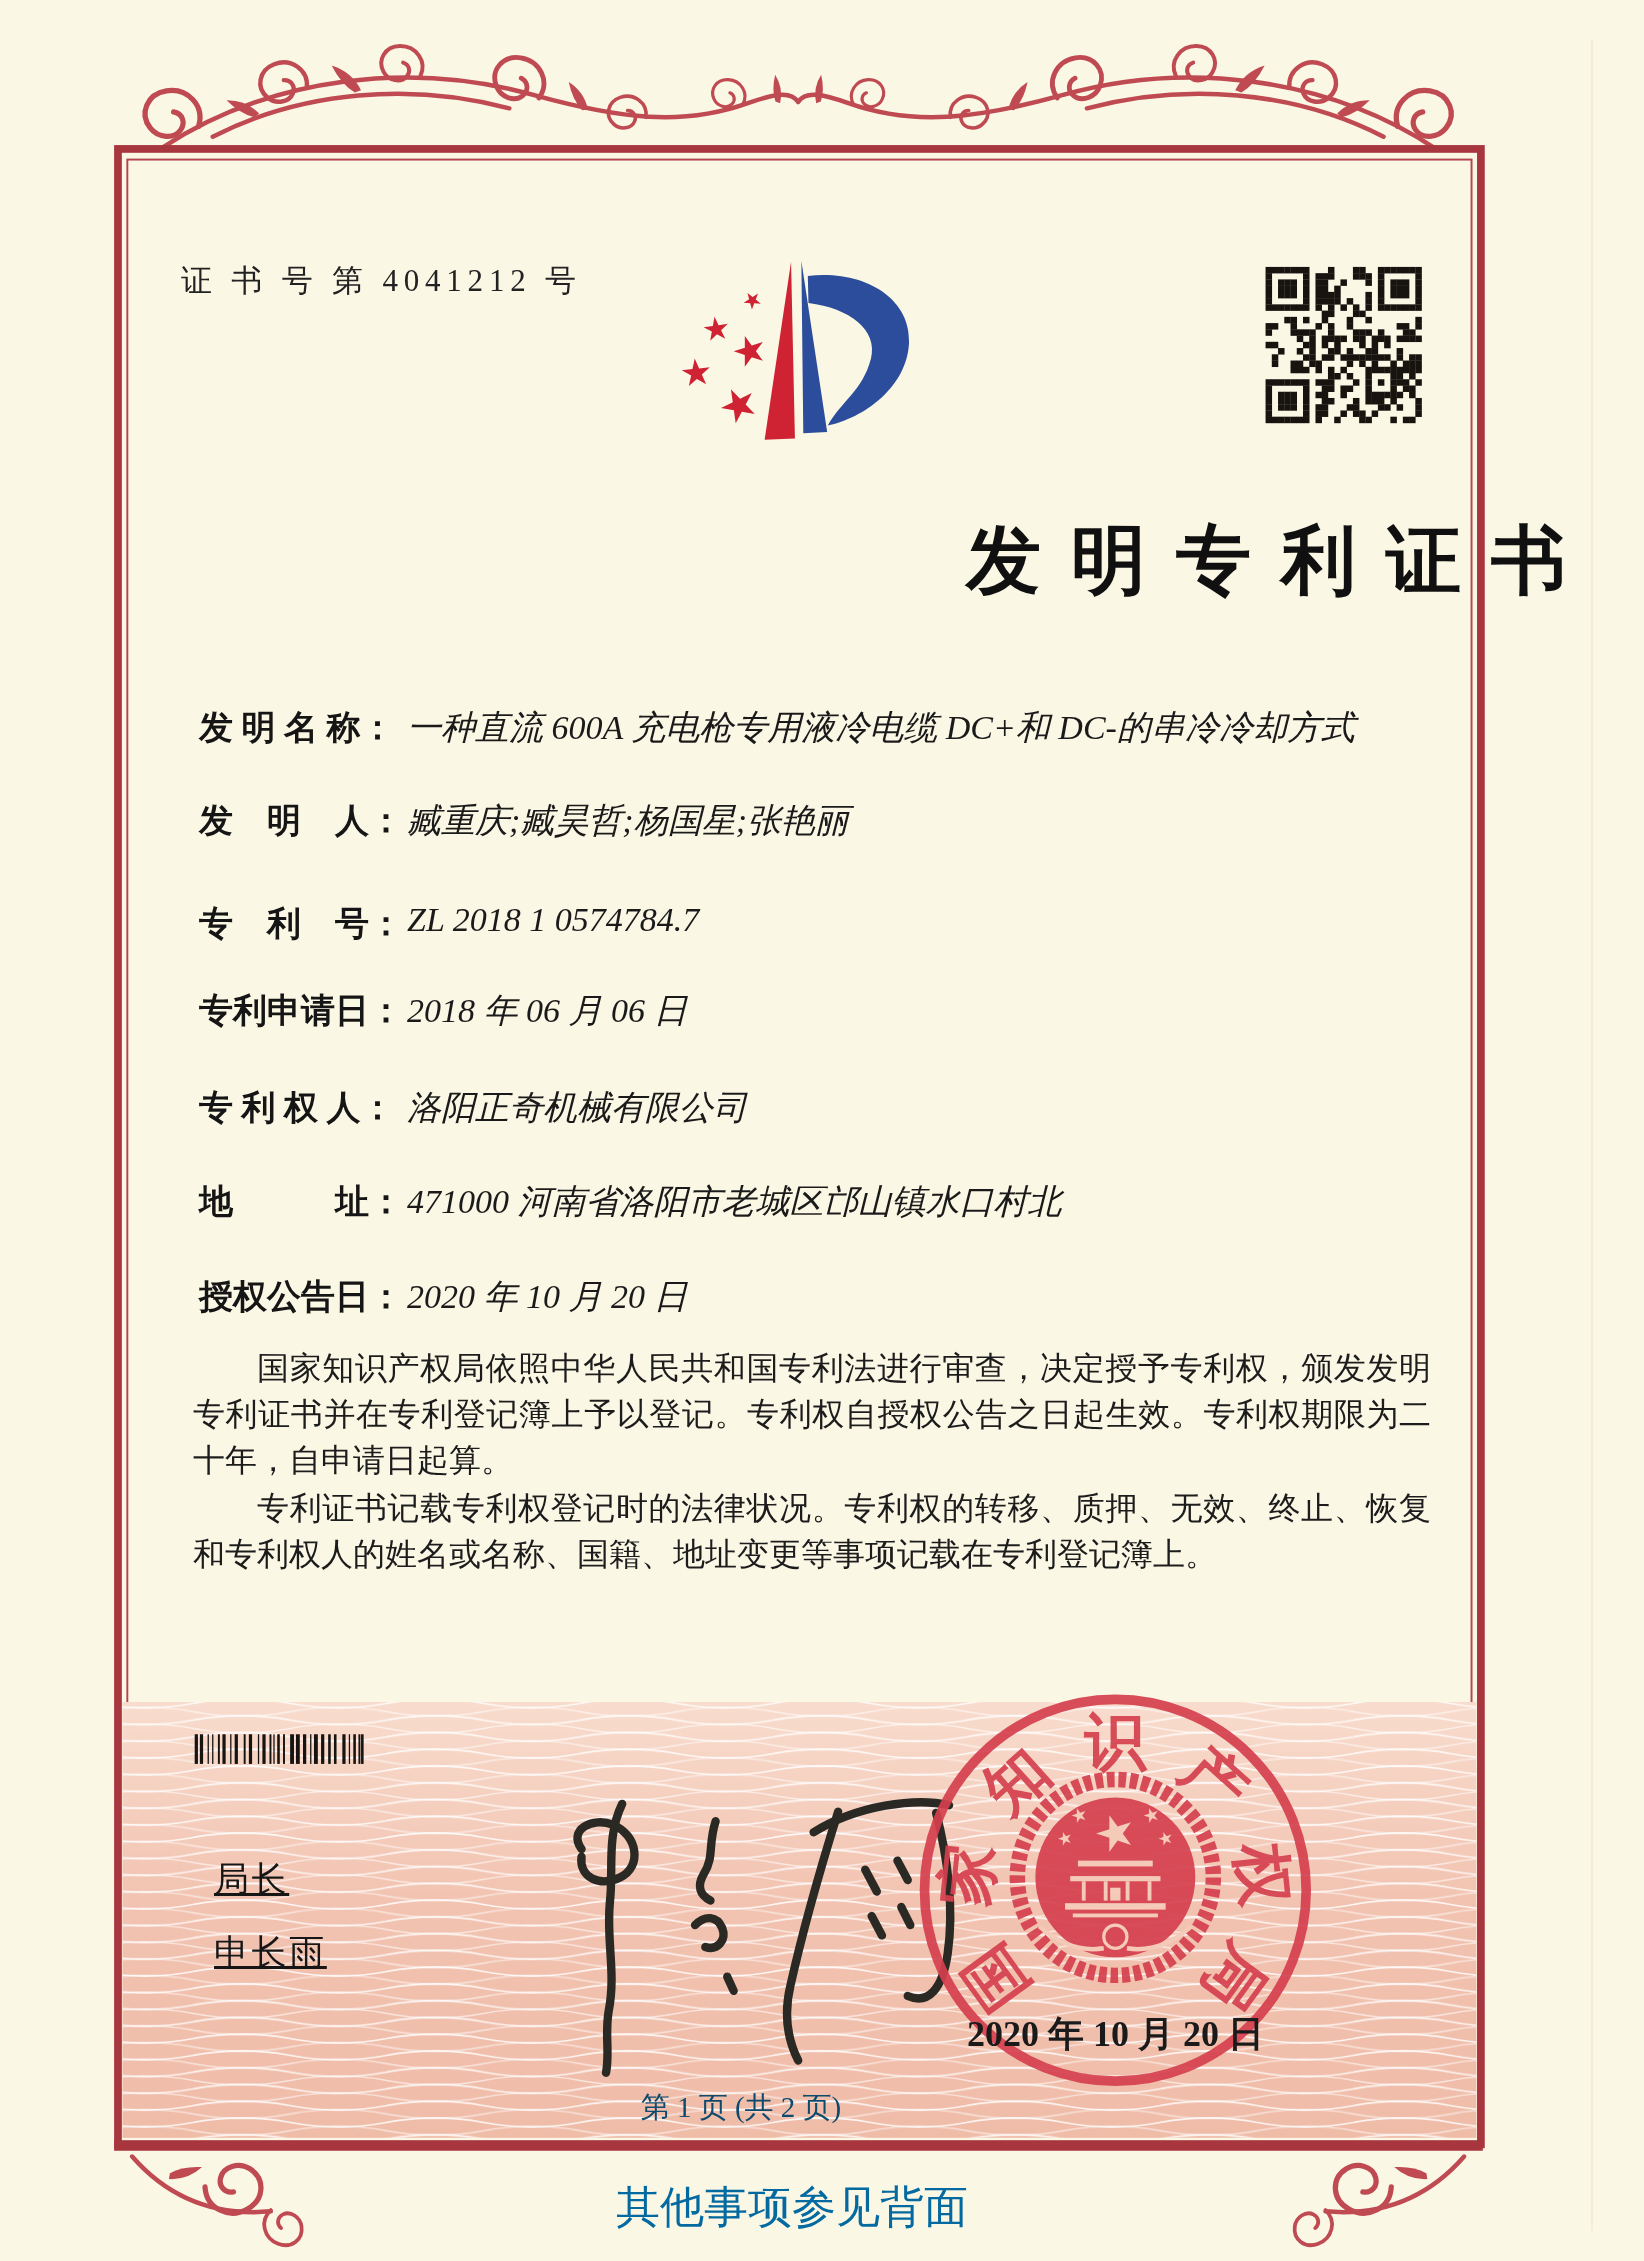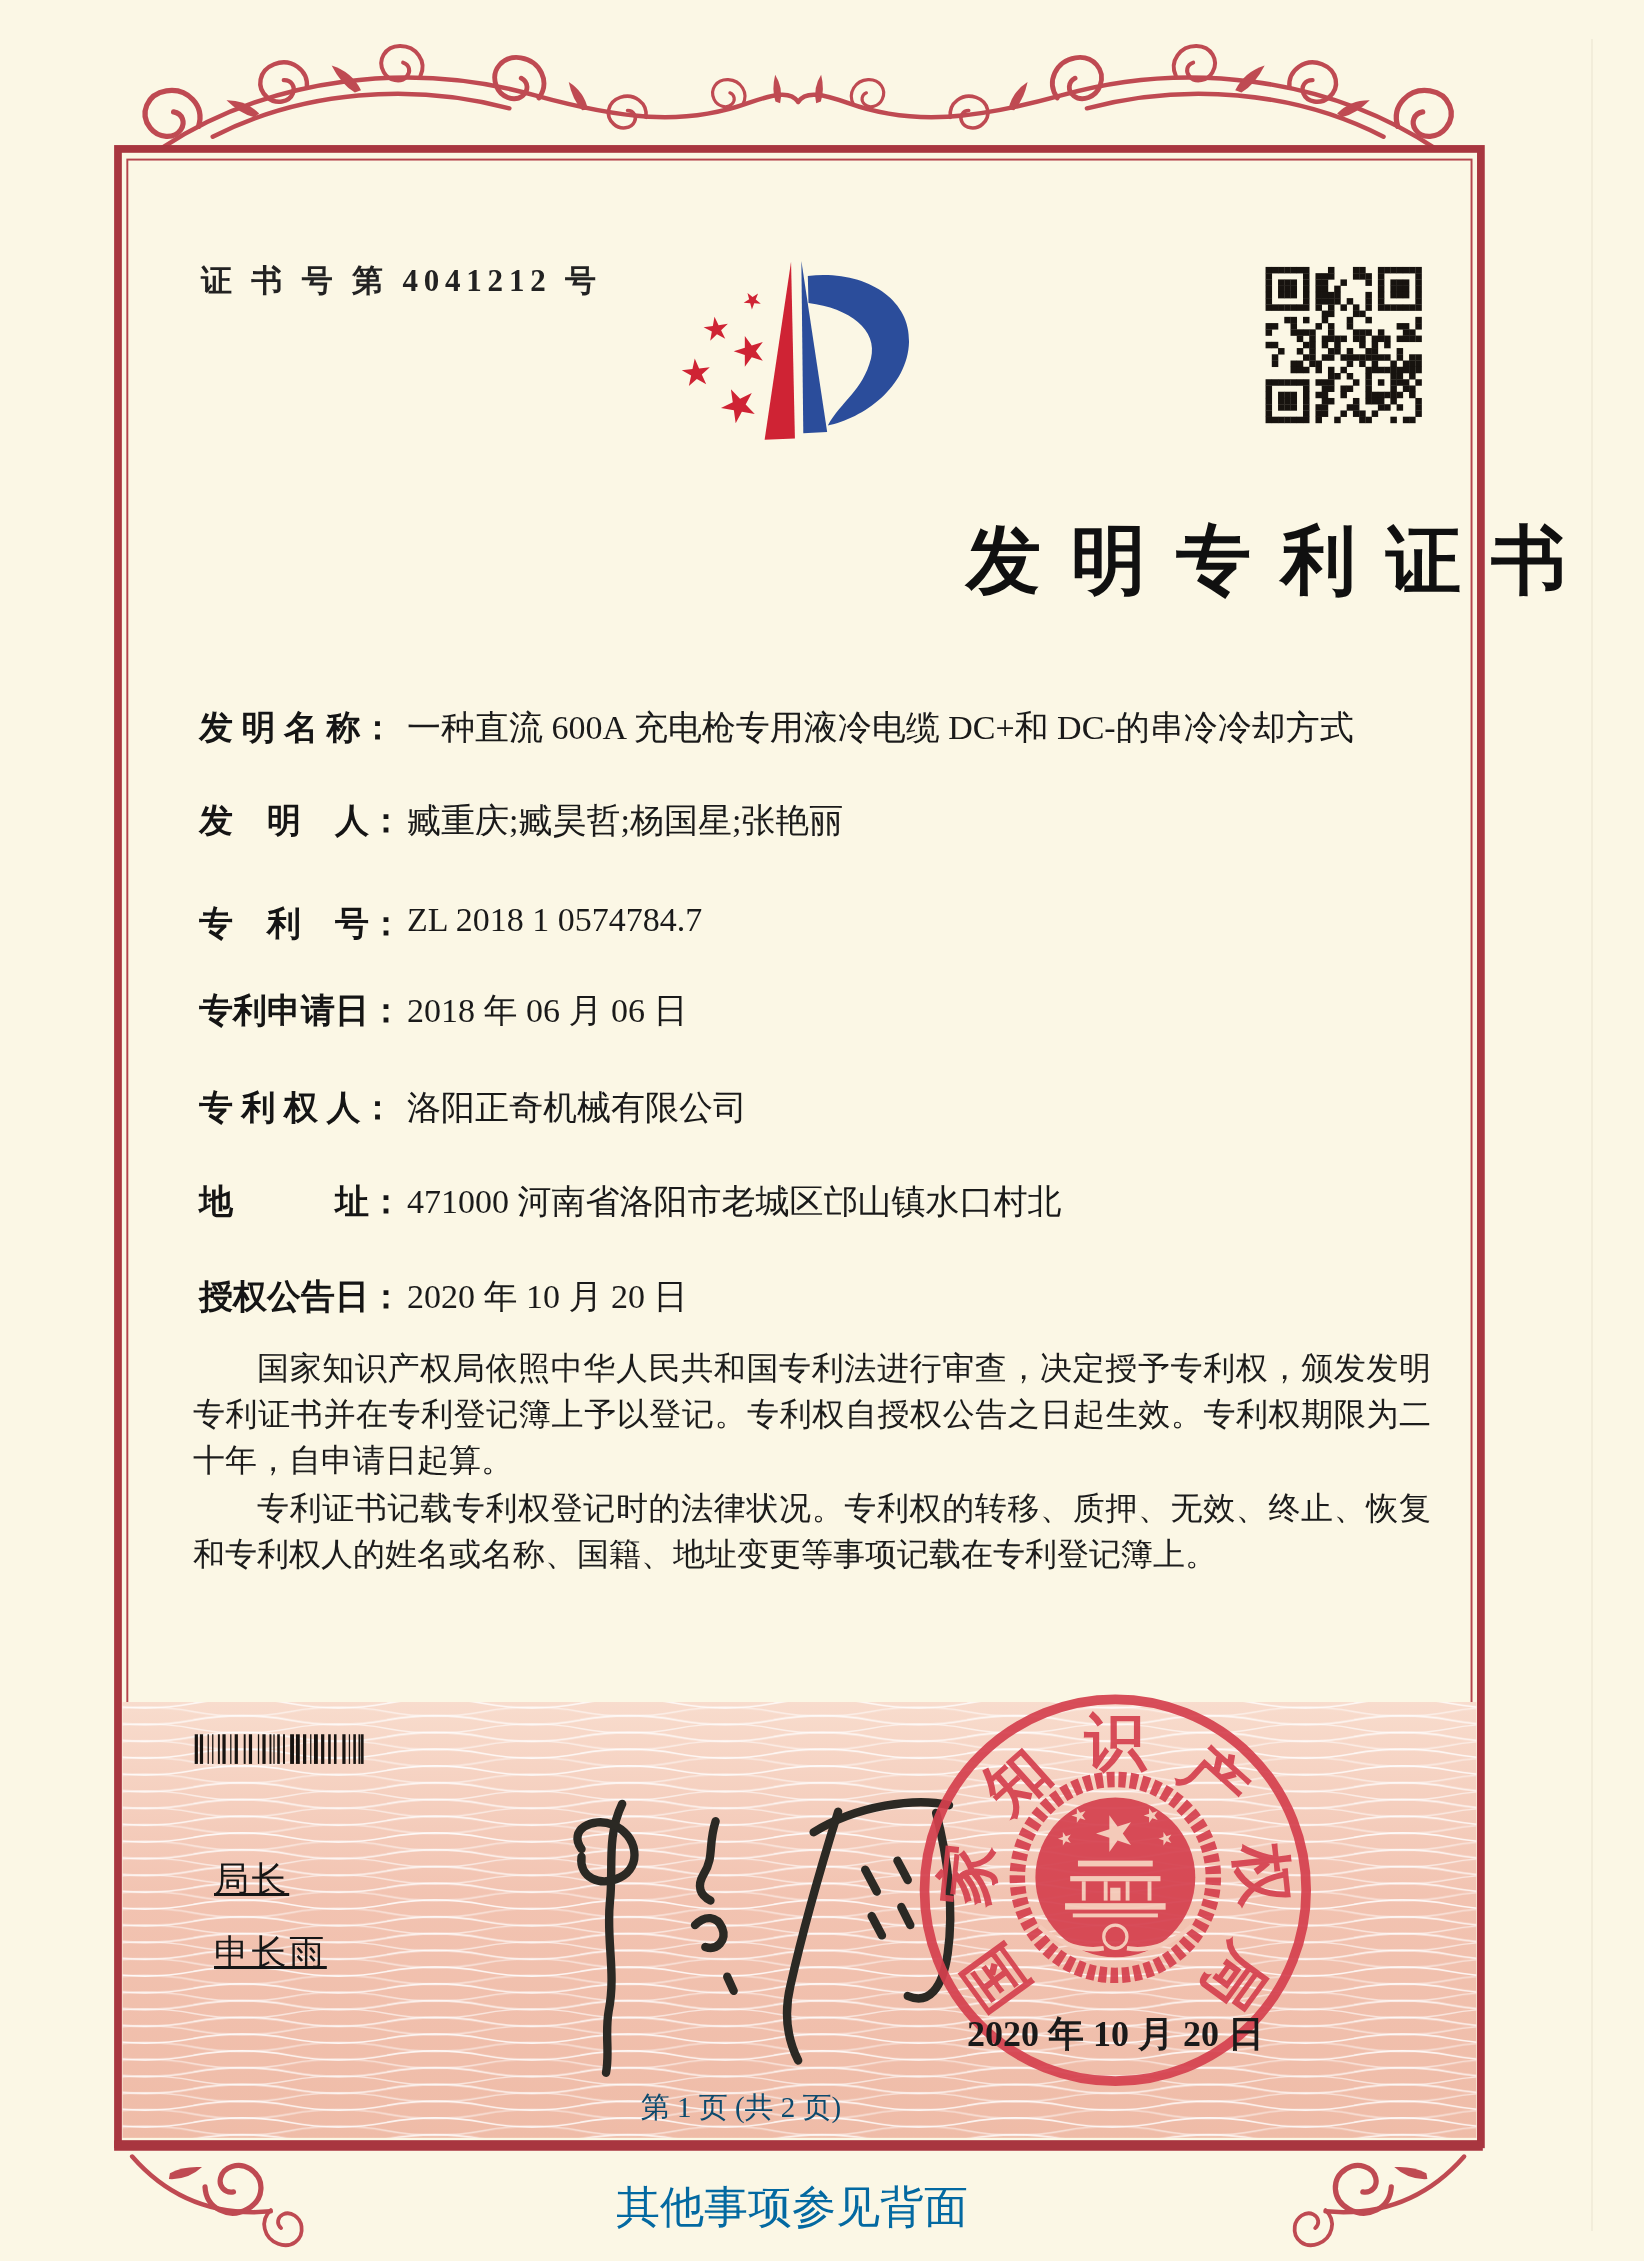--- a/index.html
+++ b/index.html
@@ -3,26 +3,26 @@
 <meta charset="utf-8">
 <title>发明专利证书</title>
 <style>
   html,body{margin:0;padding:0;background:#e8e4d8;}
   #canvas{
     position:relative;width:1644px;height:2261px;background:#fbf7e5;
     overflow:hidden;font-family:"Liberation Serif","DejaVu Serif",serif;color:#1e1e1e;
   }
   #art{position:absolute;left:0;top:0;width:1644px;height:2261px;}
   .txt{position:absolute;white-space:nowrap;color:#1e1e1e;}
-  .cert-no{left:201px;top:260px;font-size:31px;letter-spacing:5.8px;color:#222;font-weight:bold;}
+  .cert-no{left:181px;top:260px;font-size:31px;letter-spacing:5.8px;color:#222;}
   .title{left:0;top:511px;width:1596px;text-align:right;font-size:75px;font-weight:700;
          letter-spacing:30px;color:#101010;}
   .frow{position:absolute;left:199px;font-size:34px;width:1277px;}
   .frow .lbl{display:inline-block;min-width:208px;font-weight:600;color:#151515;vertical-align:top;}
-  .frow .val{color:#1a1a1a;}
+  .frow .val{color:#1a1a1a;font-style:italic;}
   .pair2{position:absolute;left:594px;top:0;}
   .para{position:absolute;left:193px;width:1238px;font-size:32px;line-height:46px;
         text-align:justify;text-indent:2em;white-space:normal;color:#1c1c1c;}
   .director{left:214px;font-size:35px;letter-spacing:2.6px;color:#161616;text-decoration:underline;}
   .seal-date{left:922px;top:2010px;width:387px;text-align:center;font-size:36px;
              font-weight:600;color:#1a1a1a;}
   .page-info{left:580px;top:2088px;width:322px;text-align:center;font-size:29px;color:#0c4a6e;}
   .back-note{left:616px;top:2178px;width:335px;text-align:left;font-size:44px;color:#0369a1;}
   .orn{fill:none;stroke:#bf4a52;stroke-width:7;stroke-linecap:round;}
   .sig{fill:none;stroke:#2b2924;stroke-width:13;stroke-linecap:round;stroke-linejoin:round;}

